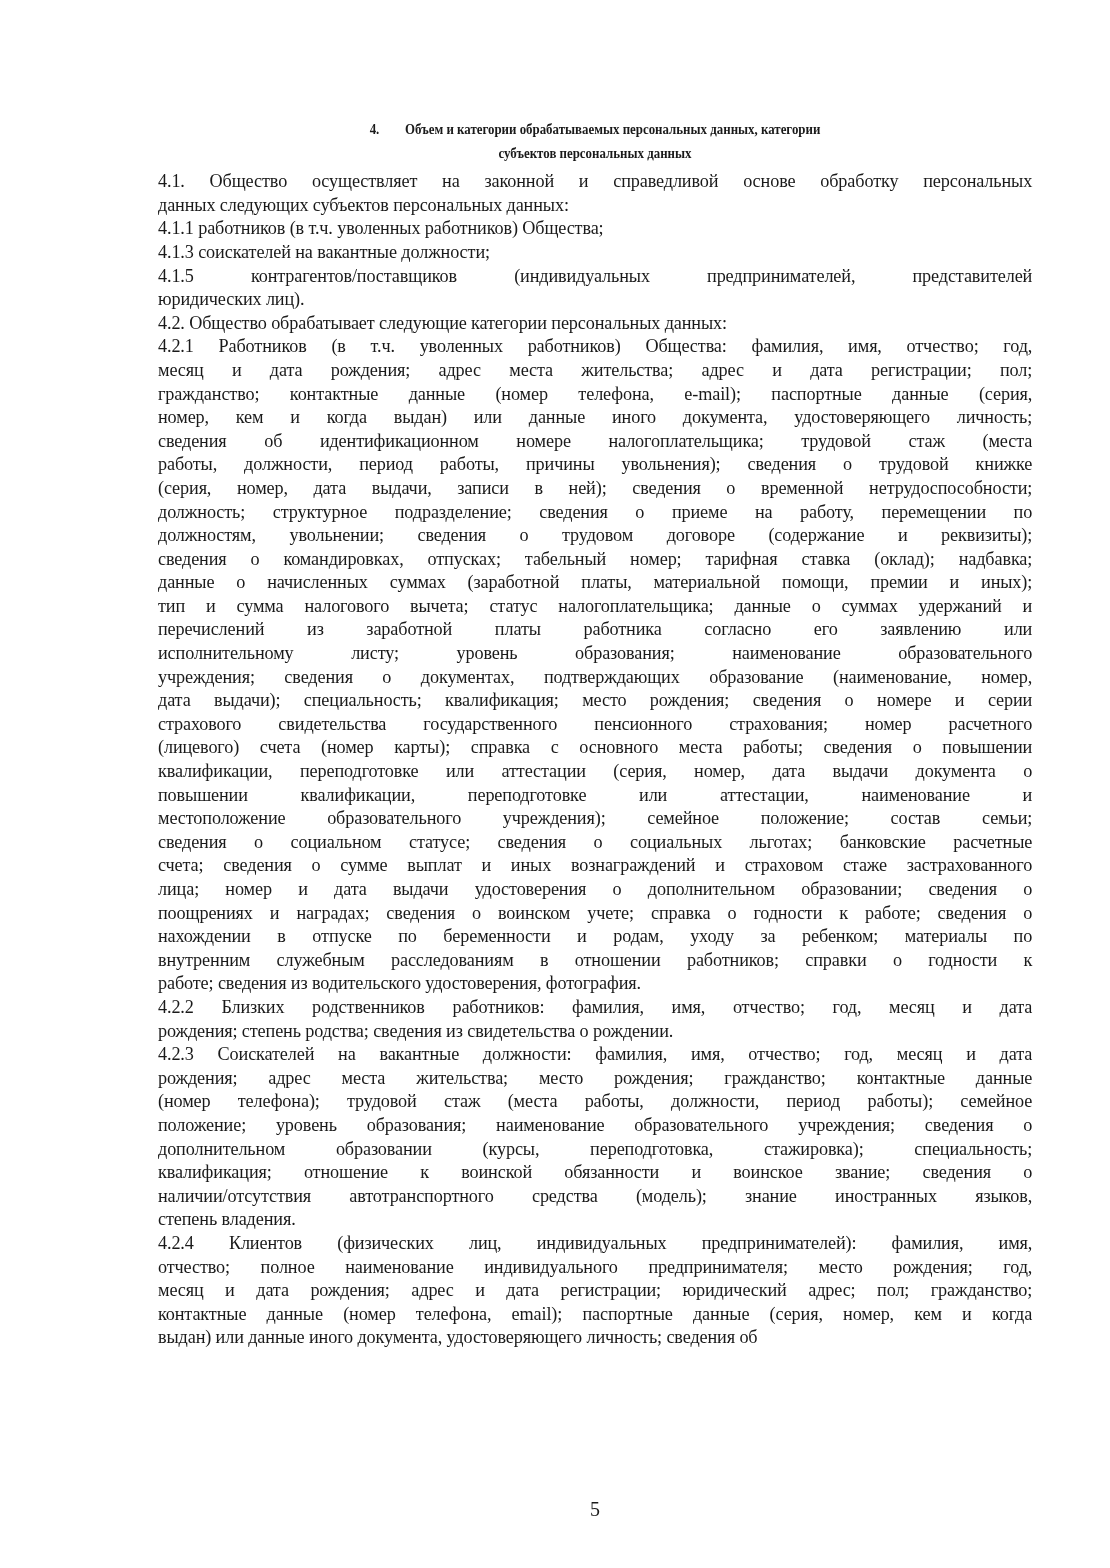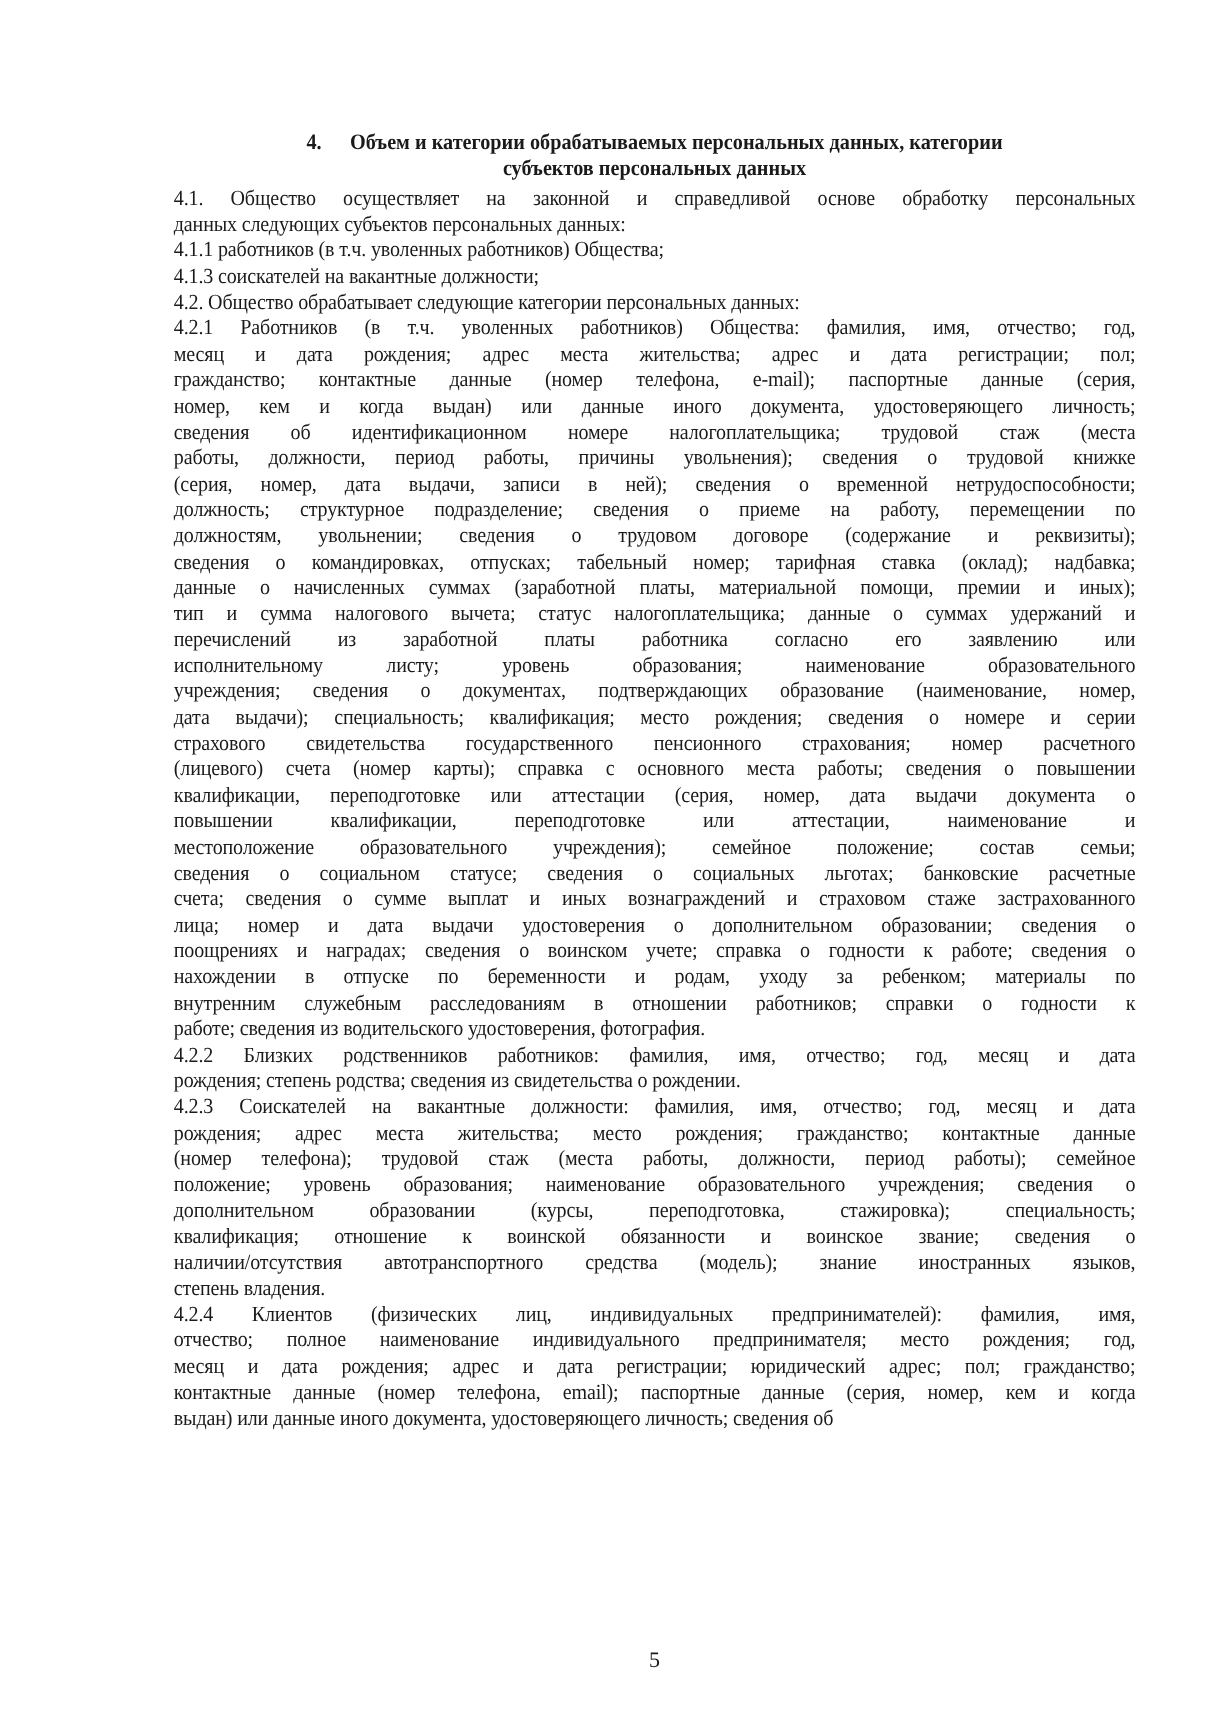--- a/index.html
+++ b/index.html
@@ -32,21 +32,21 @@
       transform-origin: left top;
       width: 940px;
     }
     .para {
       margin: 0;
     }
     .heading {
       margin: 12px 0 4px 0;
       text-align: center;
       font-weight: bold;
-      font-size: 20px;
+      font-size: 14px;
       line-height: 23.6px;
     }
     .heading .h-line {
       display: block;
       transform: scaleX(0.92);
     }
     .heading .num {
       display: inline-block;
       margin-right: 28px;
     }
@@ -76,20 +76,24 @@
   <div id="paragraphs">
       <div class="para">
         <div class="line" style="text-align-last: justify;">4.1. Общество осуществляет на законной и справедливой основе обработку персональных</div>
         <div class="line" style="text-align-last: left;">данных следующих субъектов персональных данных:</div>
       </div>
       <div class="para">
         <div class="line" style="text-align-last: left;">4.1.1  работников (в т.ч. уволенных работников) Общества;</div>
       </div>
       <div class="para">
         <div class="line" style="text-align-last: left;">4.1.3  соискателей на вакантные должности;</div>
+      </div>
+      <div class="para">
+        <div class="line" style="text-align-last: justify;">4.1.5 контрагентов/поставщиков (индивидуальных предпринимателей, представителей</div>
+        <div class="line" style="text-align-last: left;">юридических лиц).</div>
       </div>
       <div class="para">
         <div class="line" style="text-align-last: left;">4.2. Общество обрабатывает следующие категории персональных данных:</div>
       </div>
       <div class="para">
         <div class="line" style="text-align-last: justify;">4.2.1 Работников (в т.ч. уволенных работников) Общества: фамилия, имя, отчество; год,</div>
         <div class="line" style="text-align-last: justify;">месяц и дата рождения; адрес места жительства; адрес и дата регистрации; пол;</div>
         <div class="line" style="text-align-last: justify;">гражданство; контактные данные (номер телефона, e-mail); паспортные данные (серия,</div>
         <div class="line" style="text-align-last: justify;">номер, кем и когда выдан) или данные иного документа, удостоверяющего личность;</div>
         <div class="line" style="text-align-last: justify;">сведения об идентификационном номере налогоплательщика; трудовой стаж (места</div>

